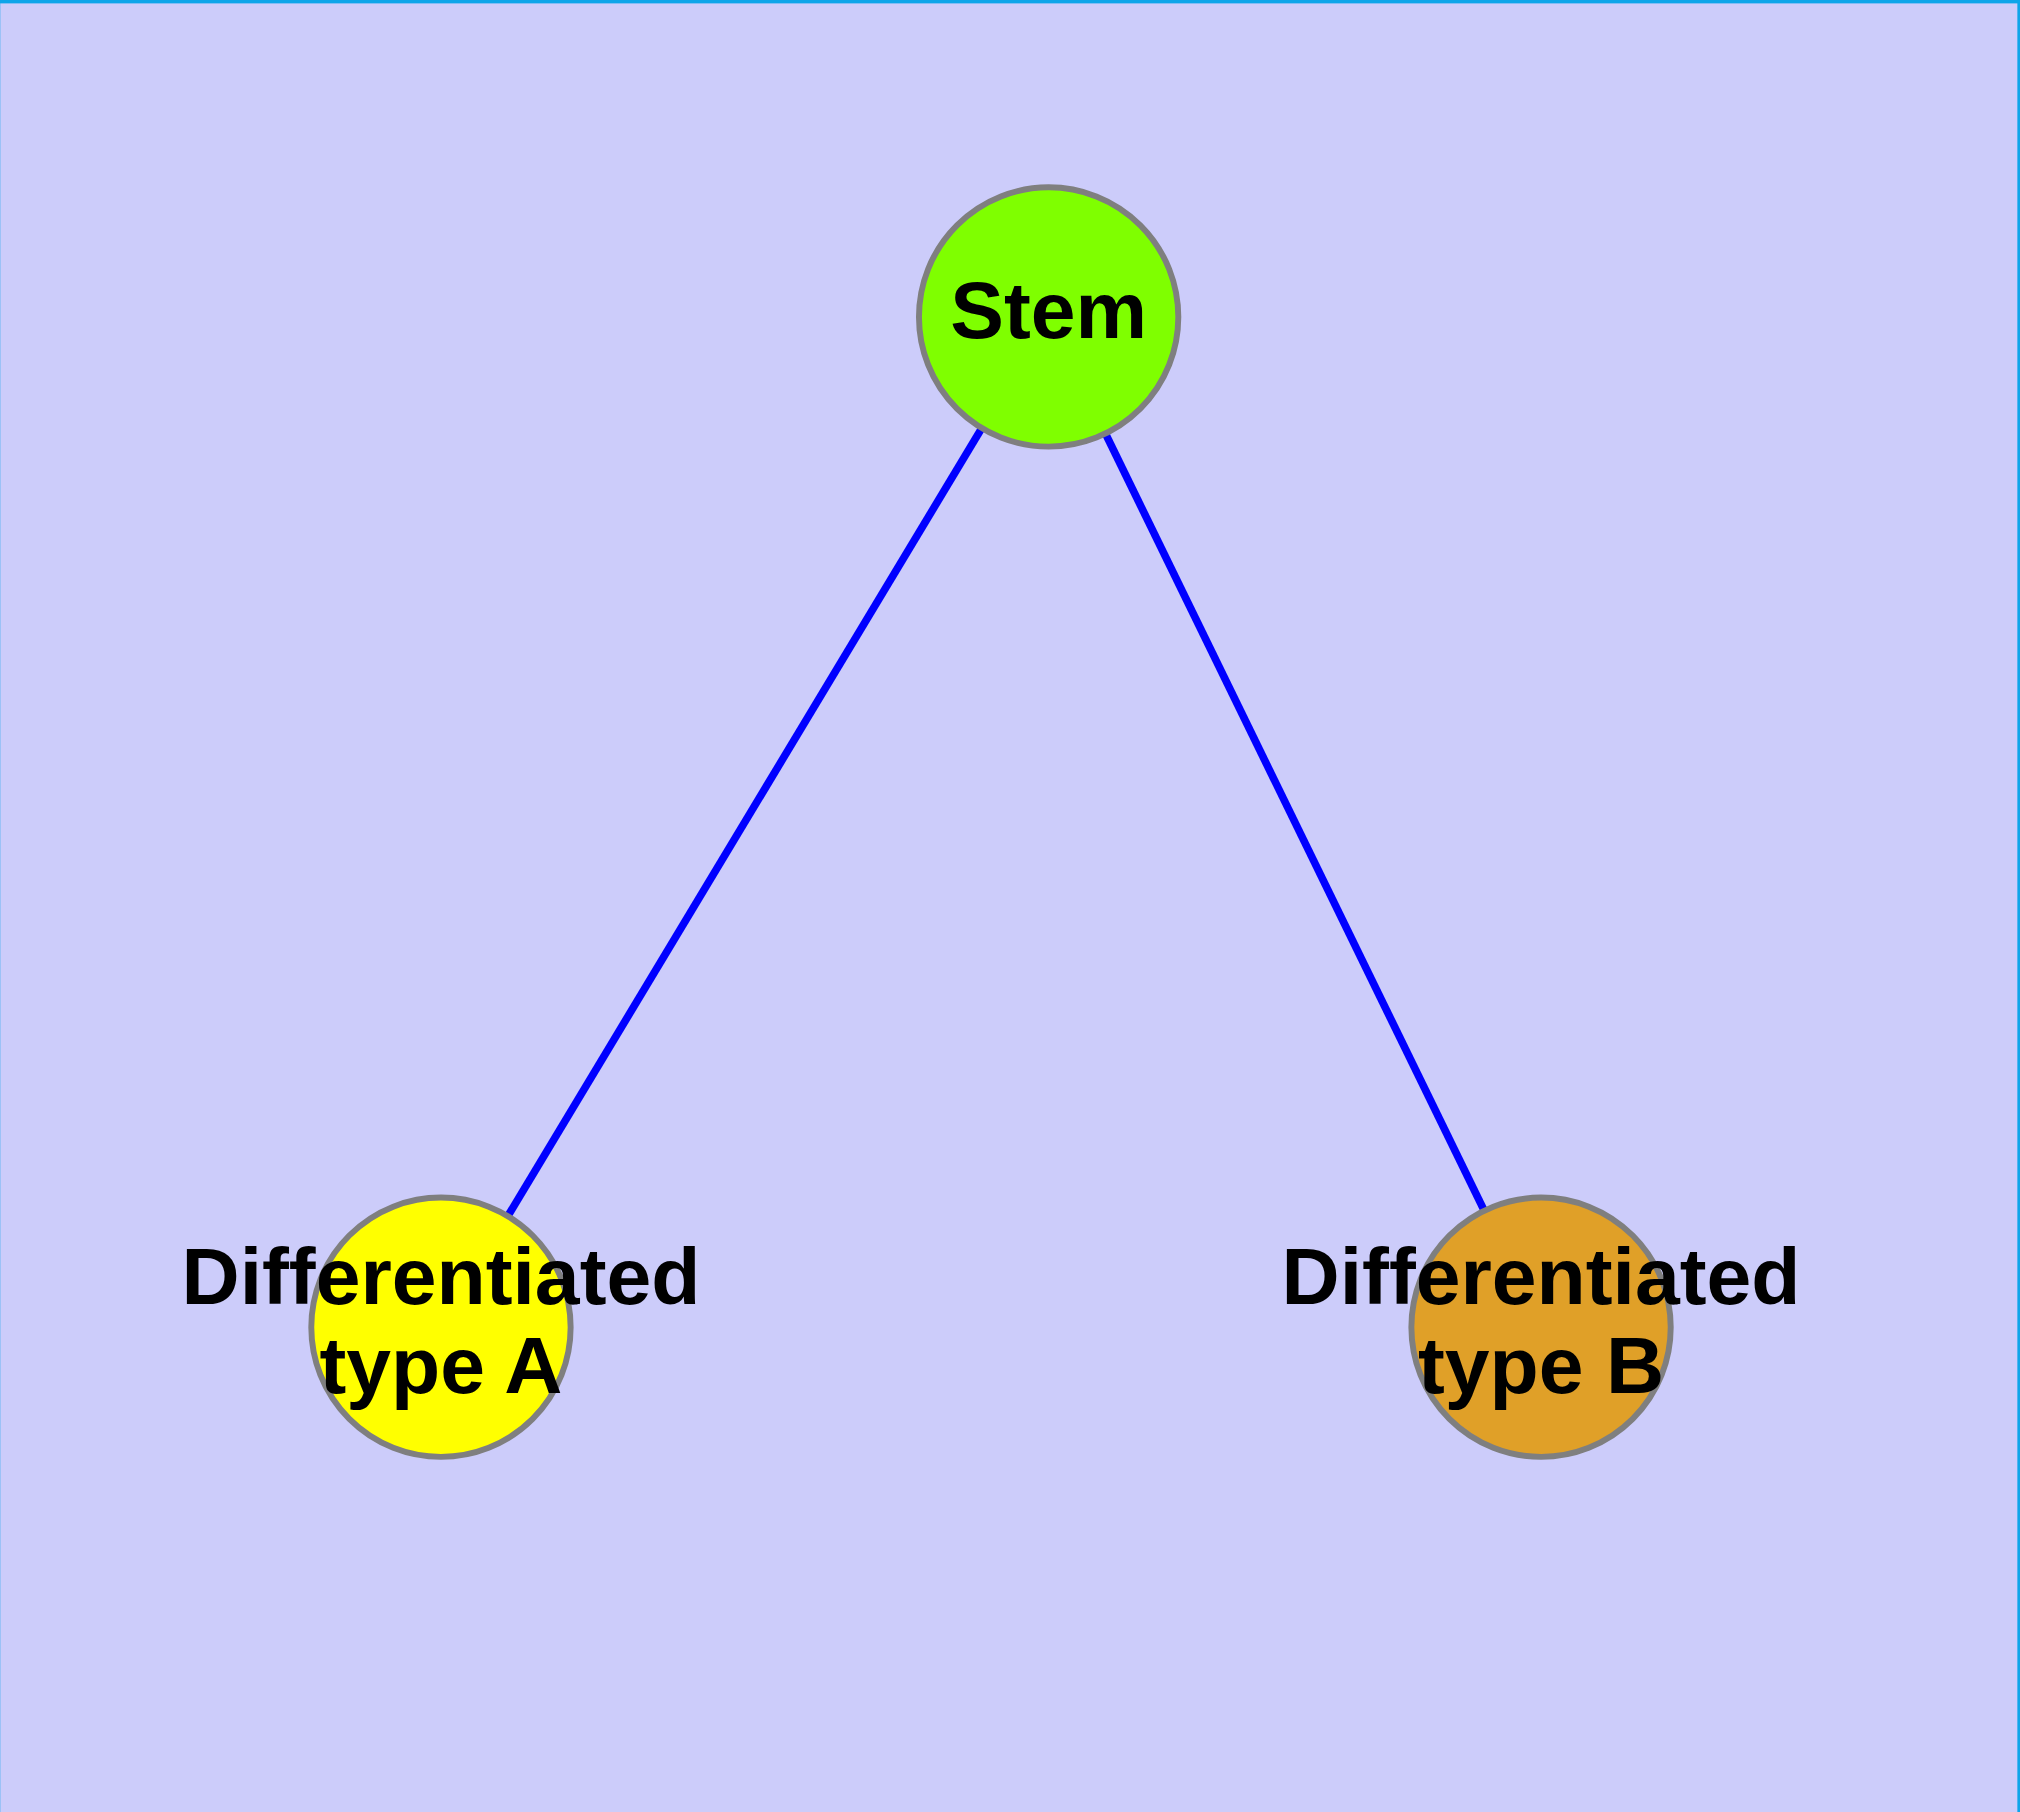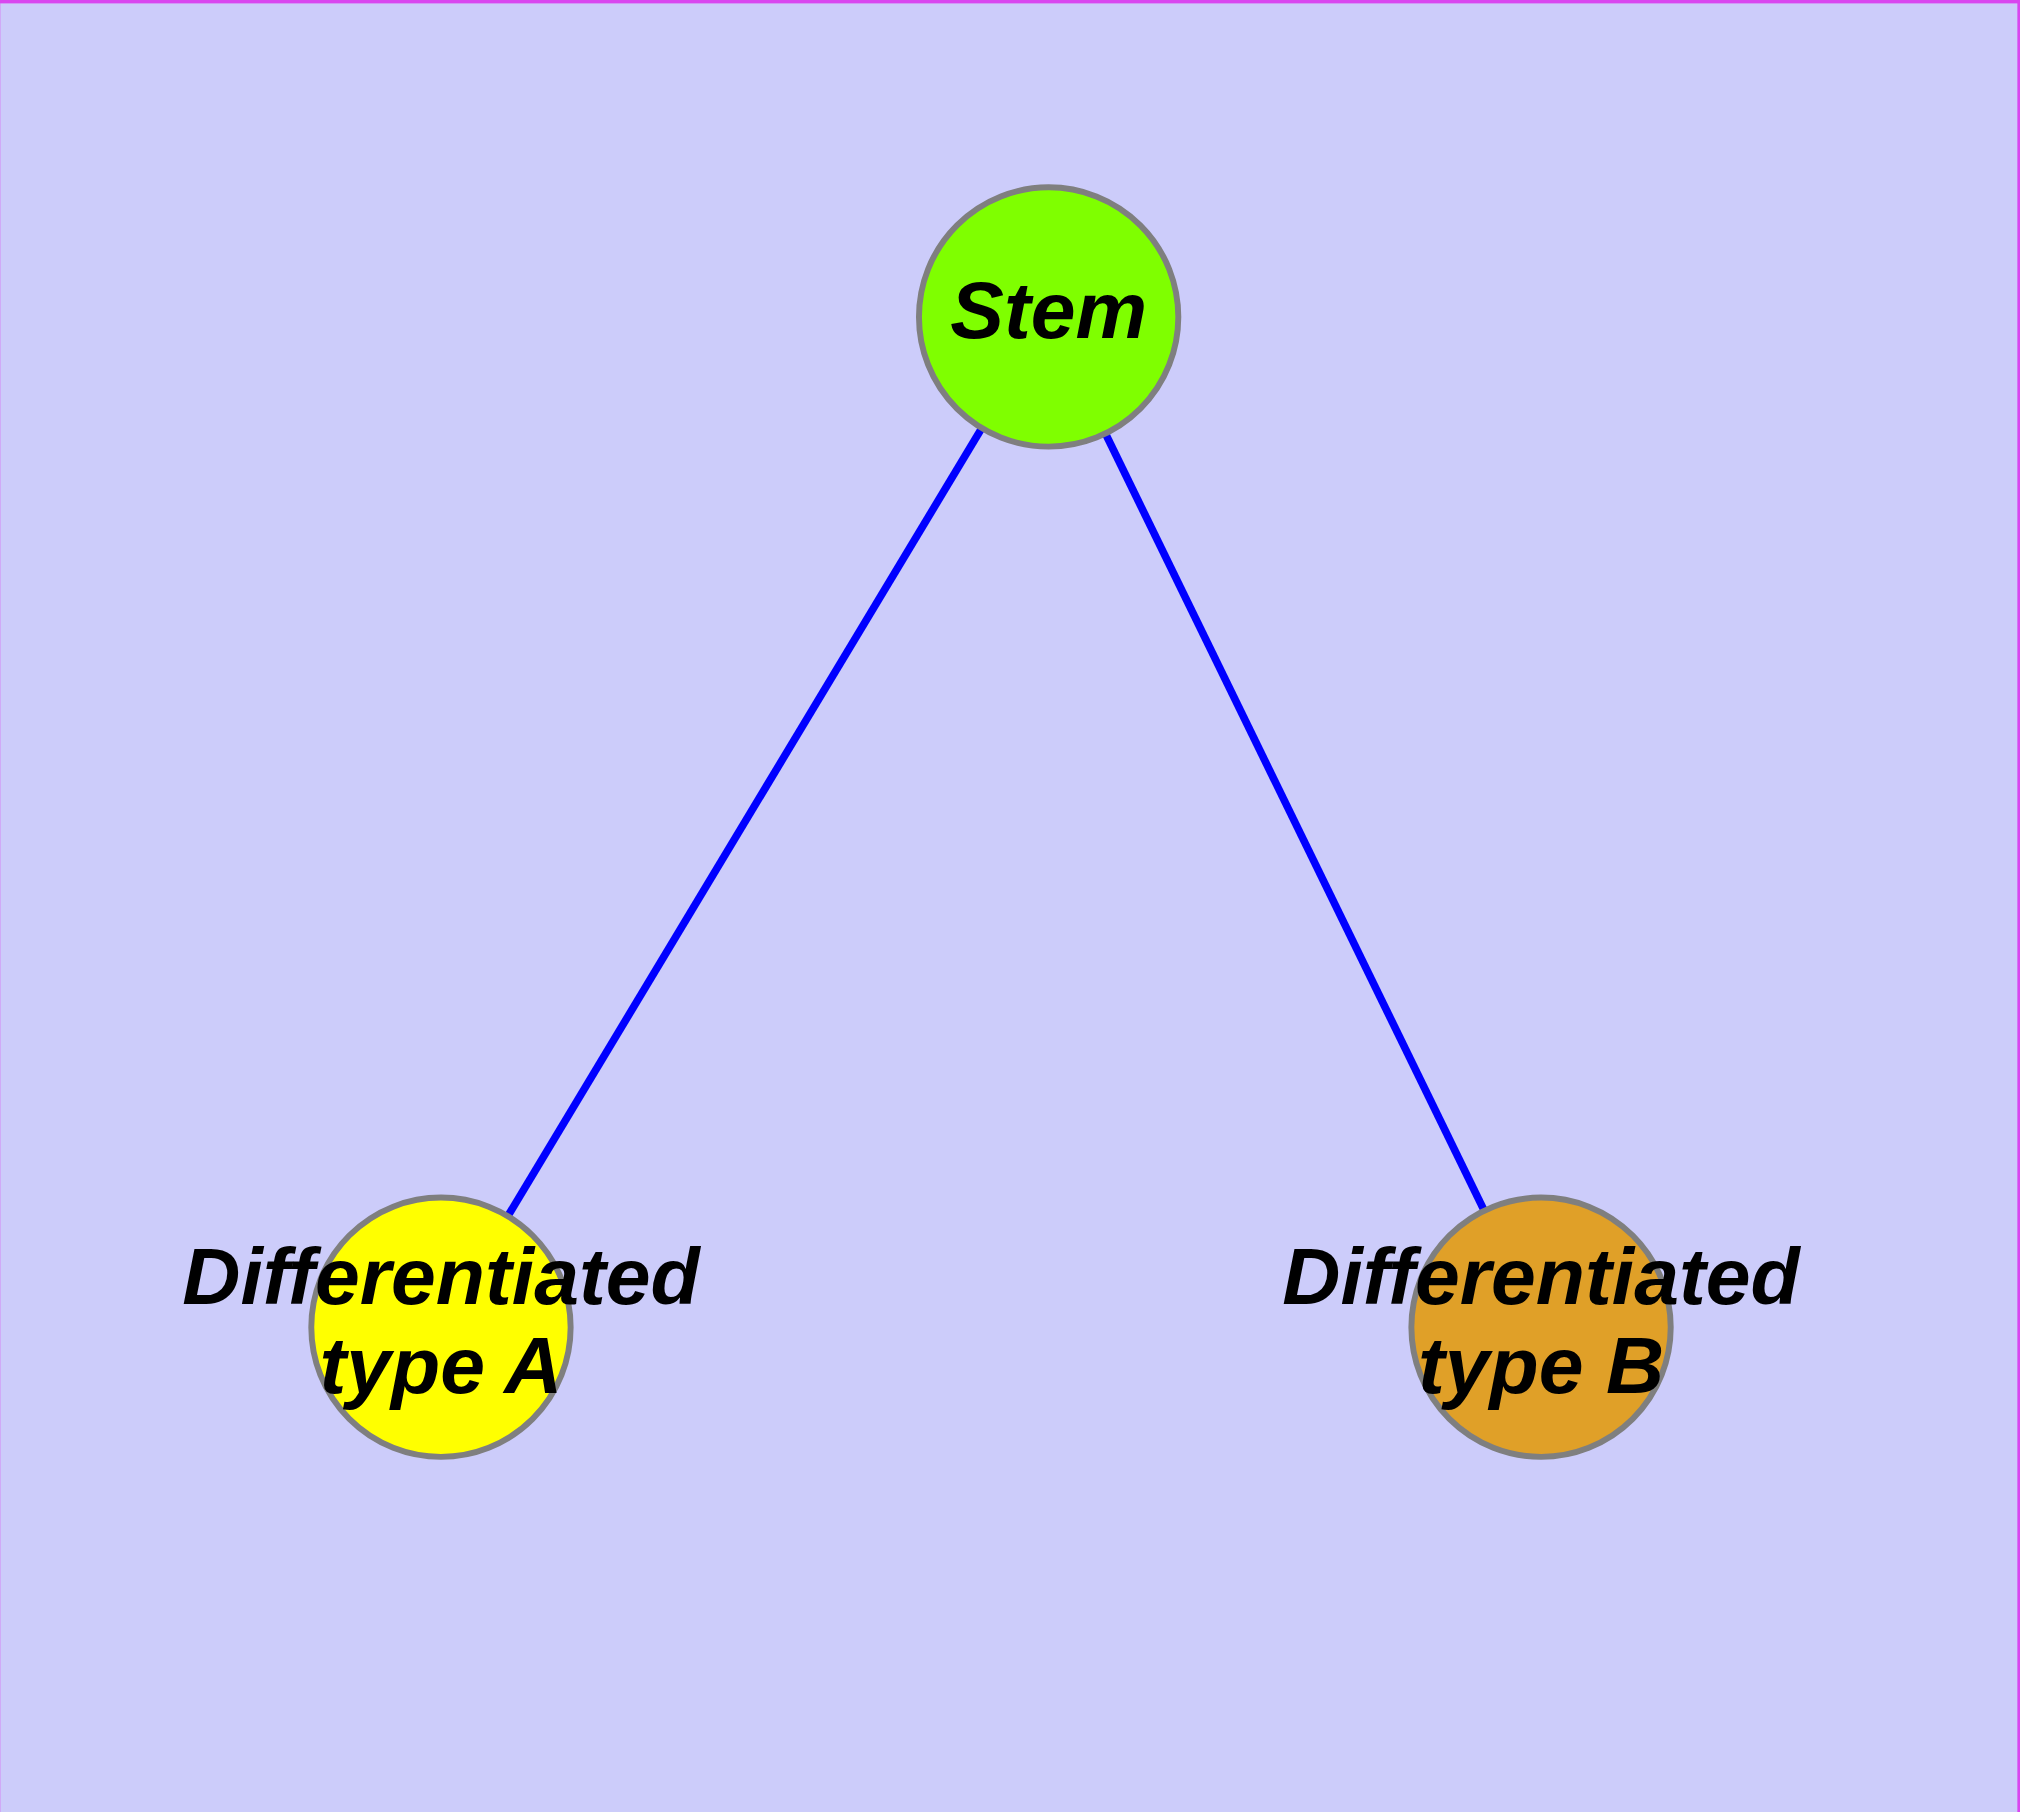--- a/index.html
+++ b/index.html
@@ -33,21 +33,21 @@
     font-weight: bold;
     fill: #000000;
     text-anchor: middle;
     dominant-baseline: middle;
     white-space: pre;
   }
 </style>
 </head>
 <body>
 
-<div id="graph-canvas" style="background: #d946ef; font-style: italic;">
+<div id="graph-canvas" style="background: #0ea5e9;">
   <svg id="graph-svg" viewBox="0 0 2384 2138" xmlns="http://www.w3.org/2000/svg">
 
     <rect id="plot-bg" x="0" y="4" width="2380" height="2134" fill="#ccccfa"></rect>
 
     <g id="edges-layer">
       <line id="edge-stem-diff-a" x1="1237" y1="374" x2="520" y2="1566" stroke="#0000ff" stroke-width="9" stroke-linecap="butt"></line>
       <line id="edge-stem-diff-b" x1="1237" y1="374" x2="1818" y2="1566" stroke="#0000ff" stroke-width="9" stroke-linecap="butt"></line>
     </g>
 
     <g id="nodes-layer">

